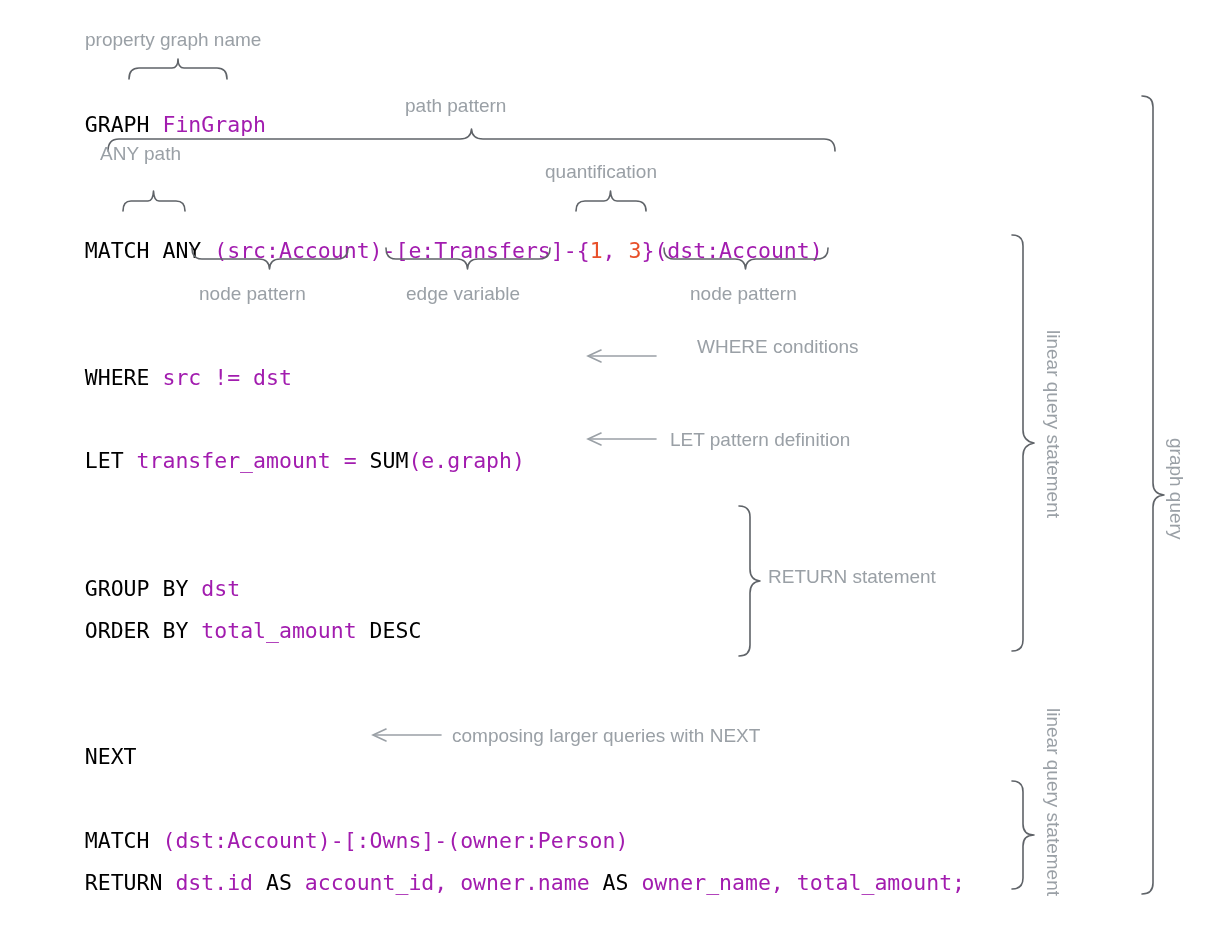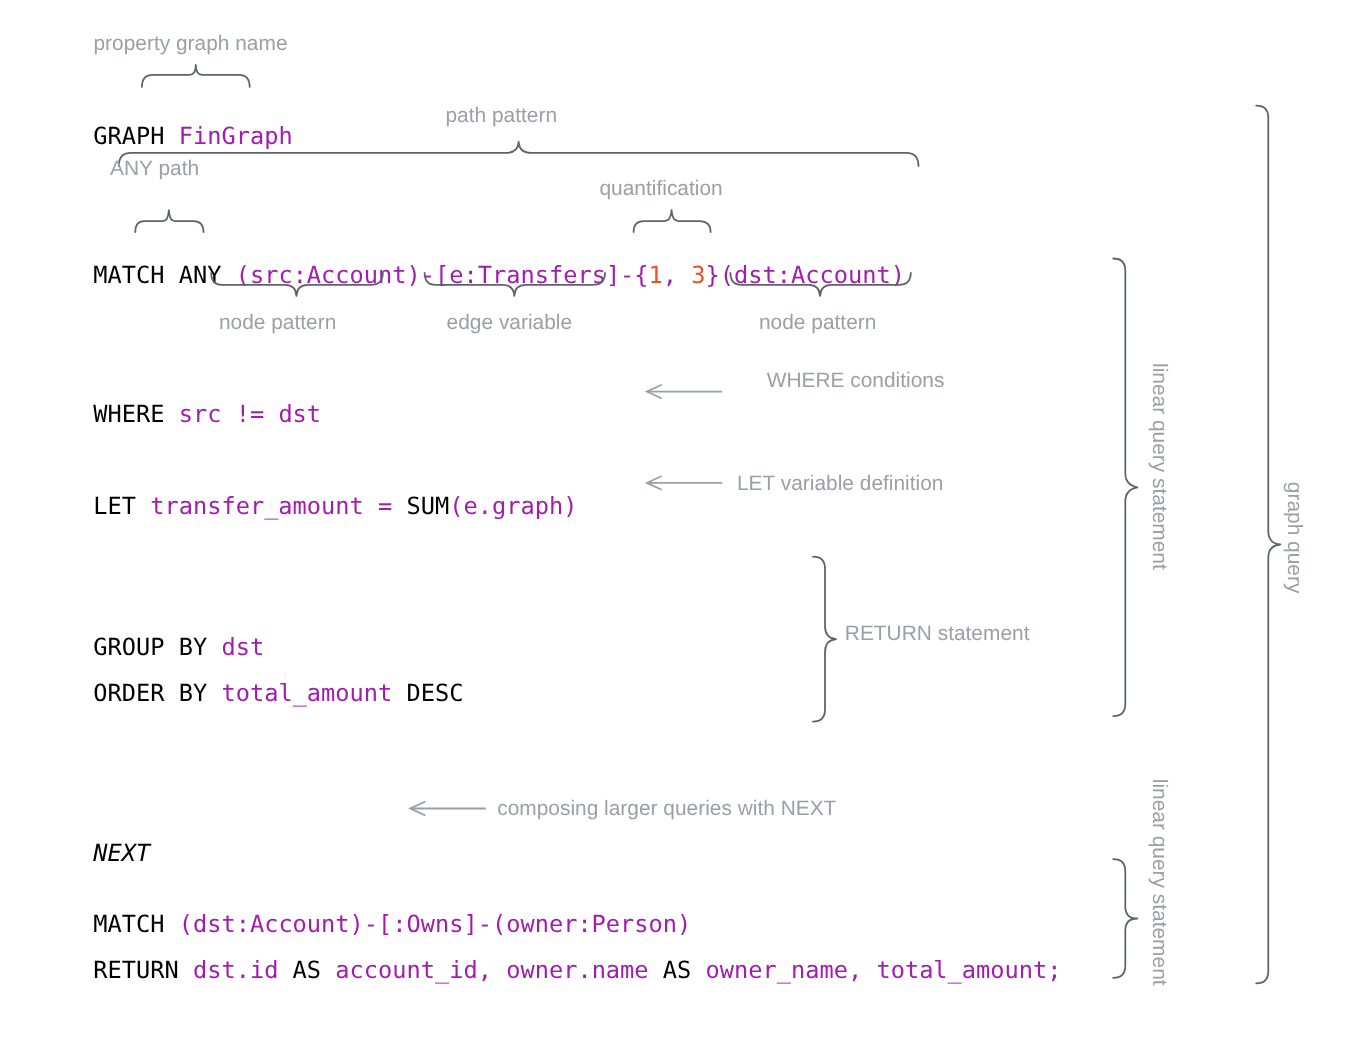--- a/index.html
+++ b/index.html
@@ -153,41 +153,41 @@
     <span class="kw">LET</span><span class="pl"> transfer_amount = </span><span class="kw">SUM</span><span class="pl">(e.graph)</span>
   </div>
 
   <div class="arrow" style="left:585px; top:430px;">
     <svg width="72" height="18" viewBox="0 0 72 18">
       <path class="apath" d="M71,9 L4,9"></path>
       <path class="apath" d="M16,3 L3,9 L16,15"></path>
     </svg>
   </div>
 
-  <div class="anno" style="left:670px; top:430px;">LET variable definition</div>
+  <div class="anno" style="left:670px; top:430px;">LET pattern definition</div>
 
 
   <div class="code-line" style="left:33px; top:556px;">
     <span class="kw">GROUP</span><span class="pl"> </span><span class="kw">BY</span><span class="pl"> dst</span>
   </div>
 
   <div class="code-line" style="left:33px; top:598px;">
     <span class="kw">ORDER</span><span class="pl"> </span><span class="kw">BY</span><span class="pl"> total_amount </span><span class="kw">DESC</span>
   </div>
 
 
   <div class="brace" style="left:738px; top:505px;">
     <svg width="24" height="152" viewBox="0 0 24 152">
       <path class="bpath" d="M1,1 Q12,1 12,12 L12,64 Q12,75 22,76 Q12,77 12,88 L12,140 Q12,151 1,151"></path>
     </svg>
   </div>
 
   <div class="anno" style="left:768px; top:567px;">RETURN statement</div>
 
-  <div class="code-line" style="left:33px; top:744px;font-style:italic;">
+  <div class="code-line" style="left:33px; top:724px;">
     <span class="kw">NEXT</span>
   </div>
 
   <div class="arrow" style="left:370px; top:726px;">
     <svg width="72" height="18" viewBox="0 0 72 18">
       <path class="apath" d="M71,9 L4,9"></path>
       <path class="apath" d="M16,3 L3,9 L16,15"></path>
     </svg>
   </div>
 

